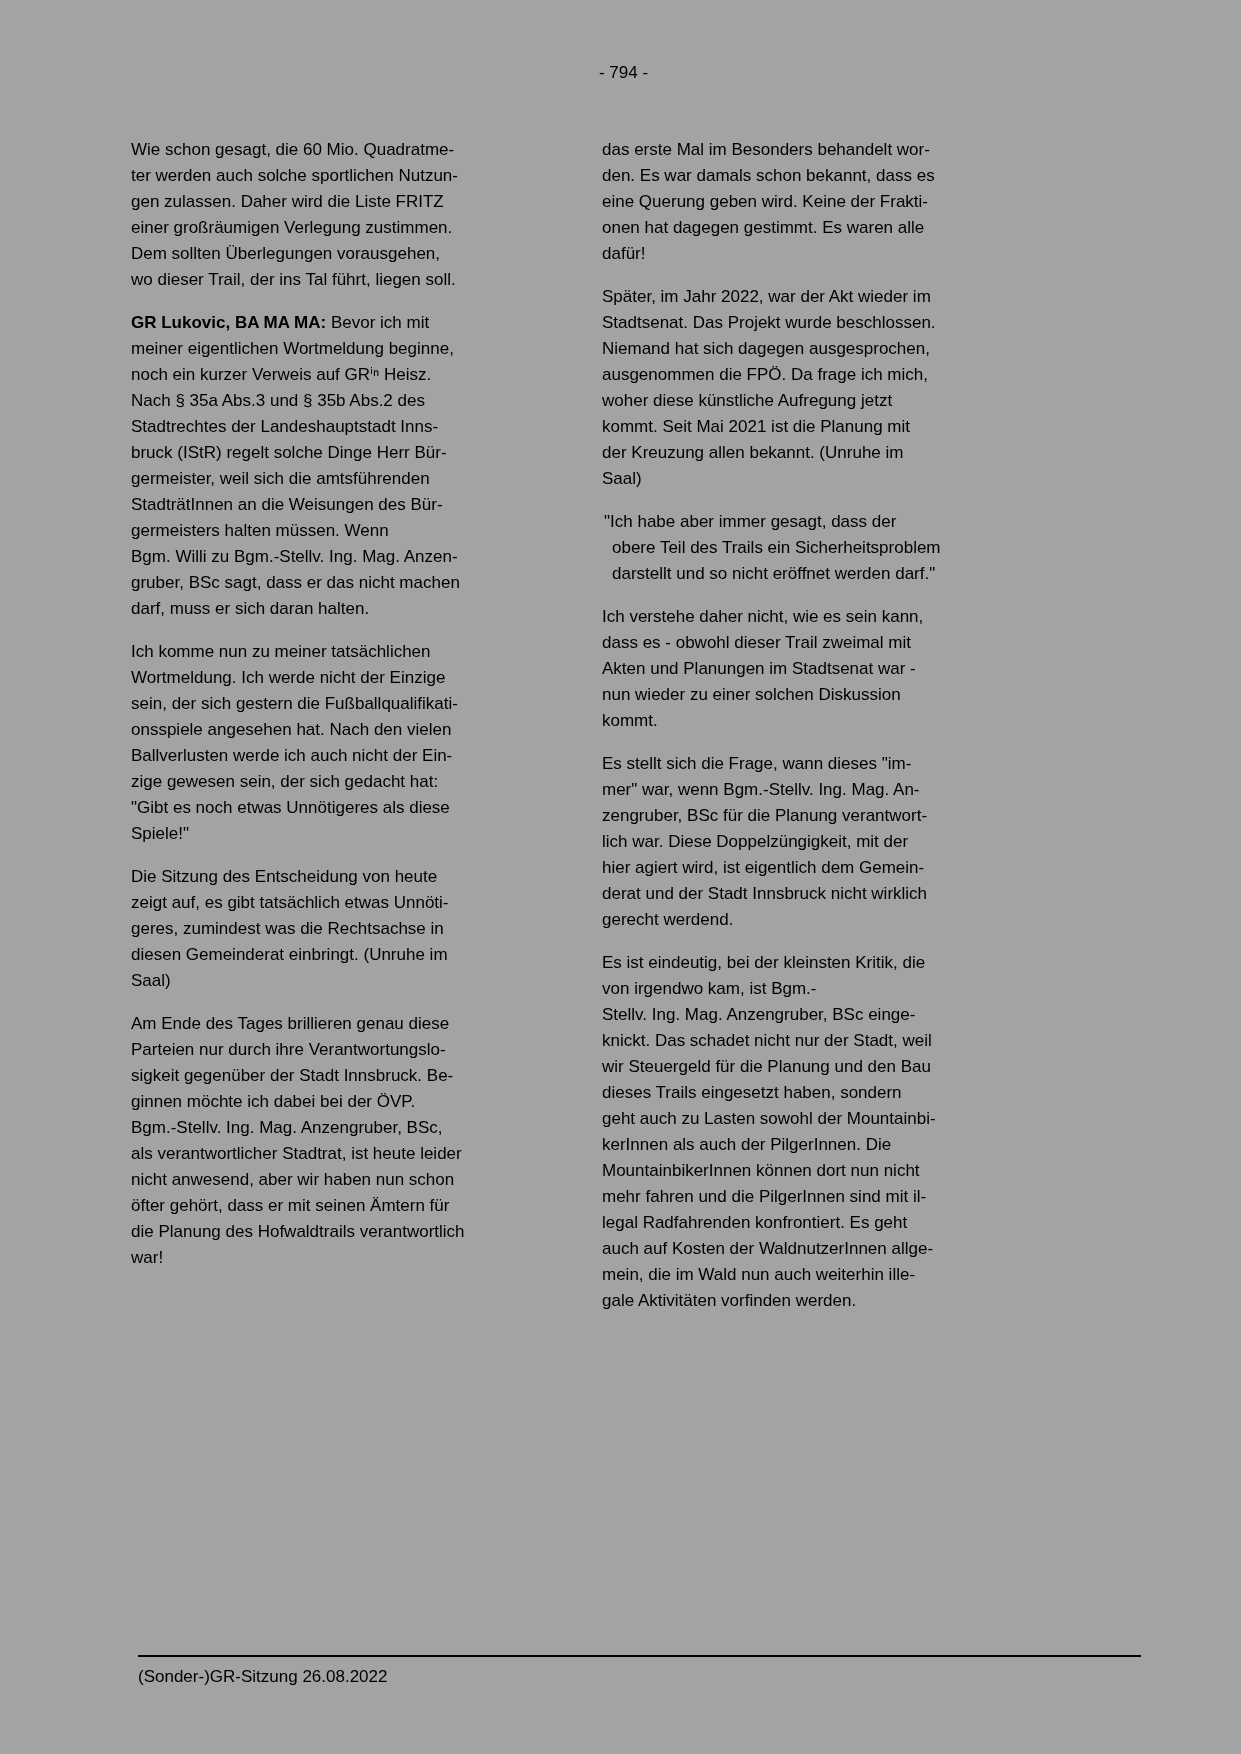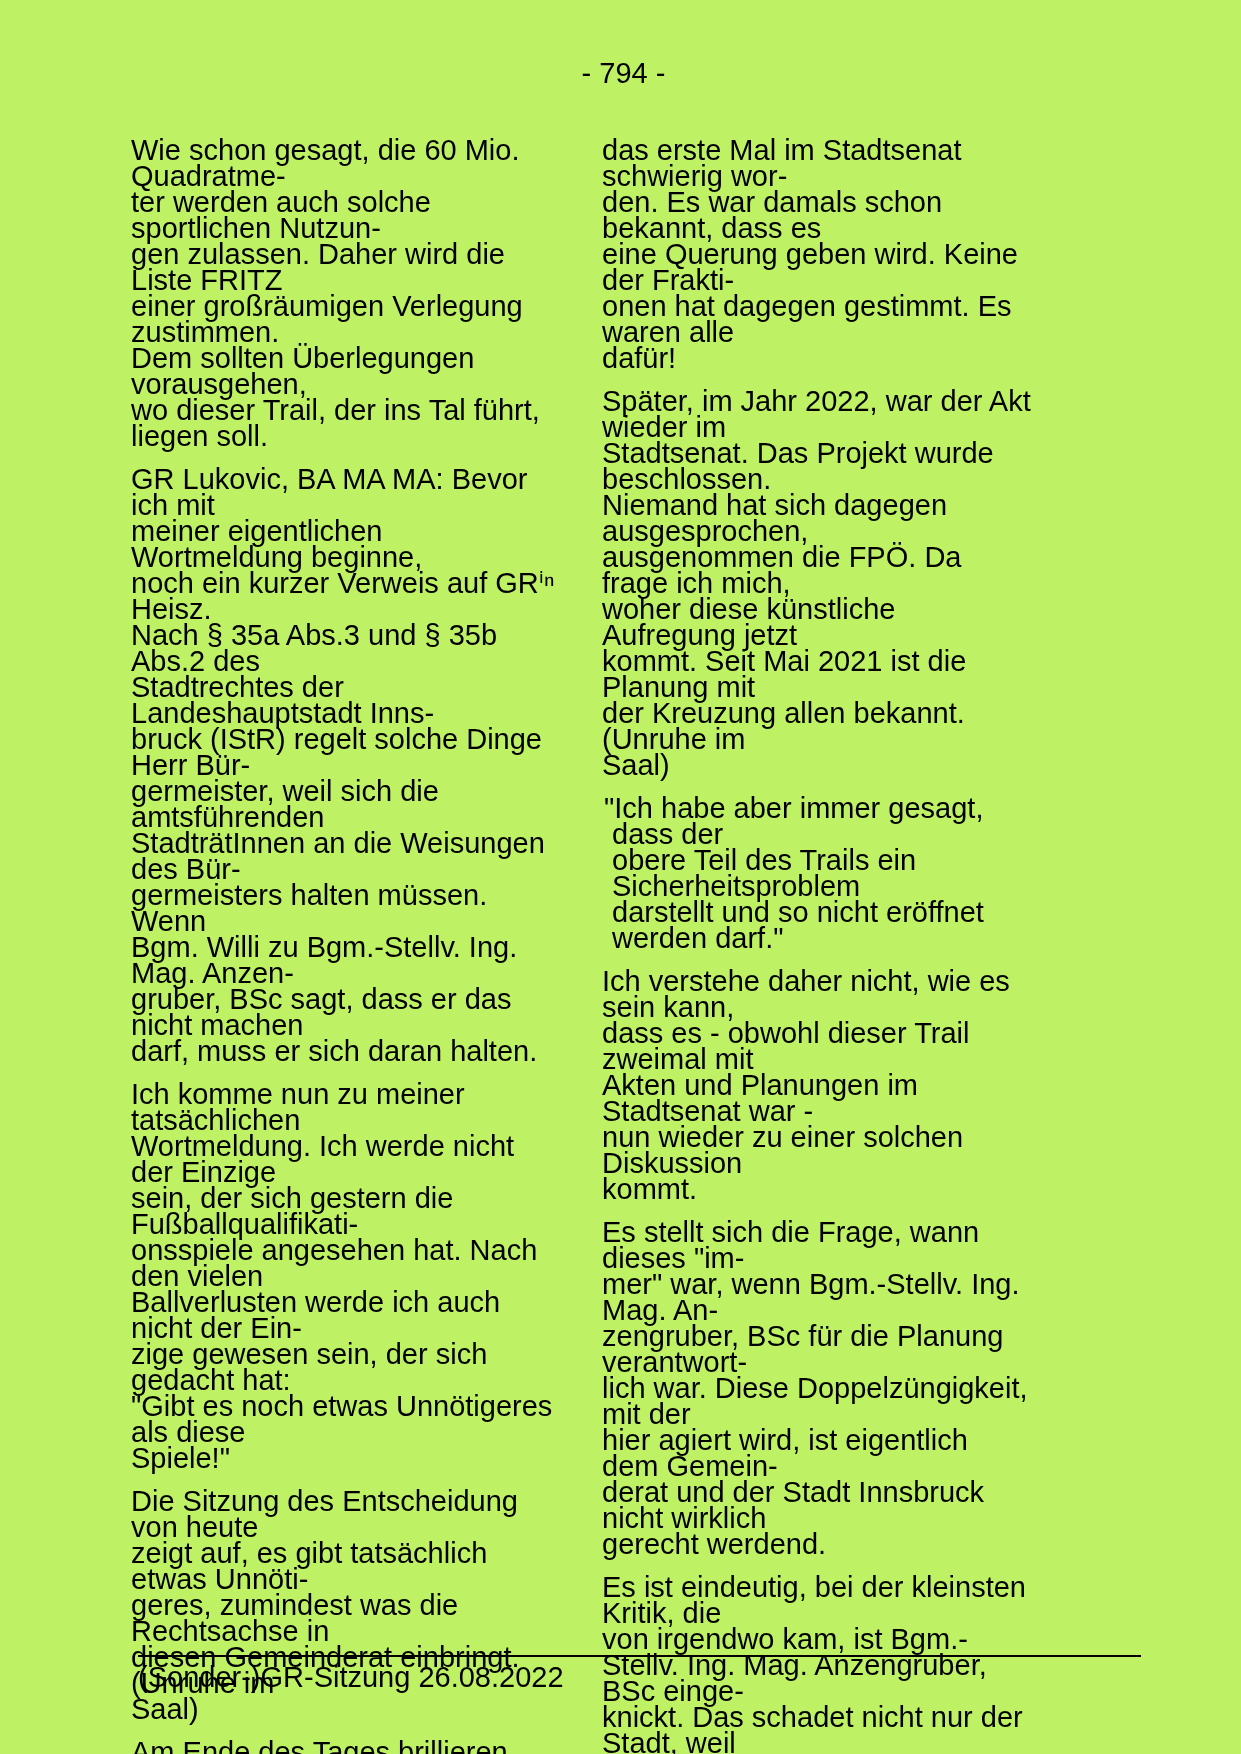--- a/index.html
+++ b/index.html
@@ -4,24 +4,24 @@
 <style>
   html, body {
     margin: 0;
     padding: 0;
     background: #ffffff;
   }
   .page {
     position: relative;
     width: 1241px;
     height: 1754px;
-    background: #bef264;
+    background: #a3a3a3;
     color: #000000;
     font-family: "Liberation Sans", "DejaVu Sans", sans-serif;
-    font-size: 29px;
+    font-size: 17px;
     line-height: 26px;
     overflow: hidden;
   }
   .pageno {
     position: absolute;
     top: 60px;
     left: 122px;
     width: 1003px;
     text-align: center;
   }
@@ -34,21 +34,21 @@
   }
   .col {
     width: 430px;
   }
   .para {
     margin: 0 0 17px 0;
     white-space: pre-line;
     text-align: left;
   }
   .para b {
-    font-weight: normal;
+    font-weight: bold;
   }
   .para.quote {
     margin-left: 2px;
     padding-left: 8px;
     text-indent: -8px;
   }
   .footer {
     position: absolute;
     left: 122px;
     top: 1655px;
@@ -102,21 +102,21 @@
 sigkeit gegenüber der Stadt Innsbruck. Be-
 ginnen möchte ich dabei bei der ÖVP.
 Bgm.-Stellv. Ing. Mag. Anzengruber, BSc,
 als verantwortlicher Stadtrat, ist heute leider
 nicht anwesend, aber wir haben nun schon
 öfter gehört, dass er mit seinen Ämtern für
 die Planung des Hofwaldtrails verantwortlich
 war!</span></p>
       </div>
     <div class="col">
-        <p class="para"><span>das erste Mal im Stadtsenat schwierig wor-
+        <p class="para"><span>das erste Mal im Besonders behandelt wor-
 den. Es war damals schon bekannt, dass es
 eine Querung geben wird. Keine der Frakti-
 onen hat dagegen gestimmt. Es waren alle
 dafür!</span></p>
         <p class="para"><span>Später, im Jahr 2022, war der Akt wieder im
 Stadtsenat. Das Projekt wurde beschlossen.
 Niemand hat sich dagegen ausgesprochen,
 ausgenommen die FPÖ. Da frage ich mich,
 woher diese künstliche Aufregung jetzt
 kommt. Seit Mai 2021 ist die Planung mit

